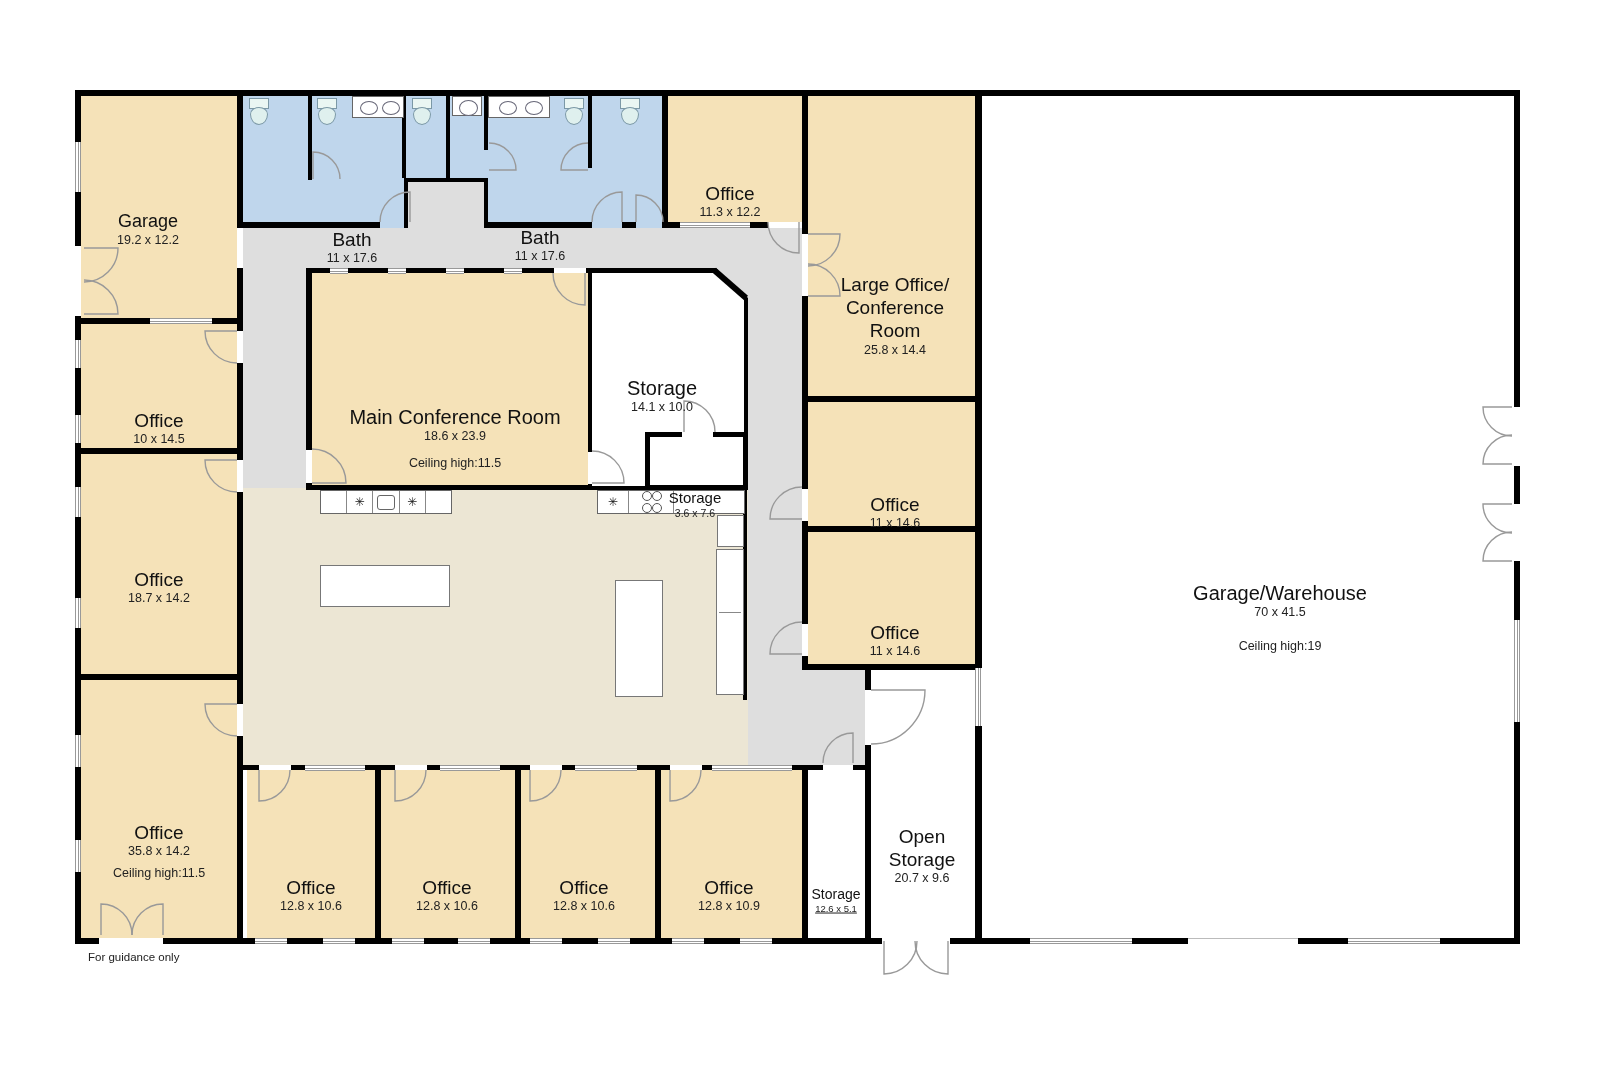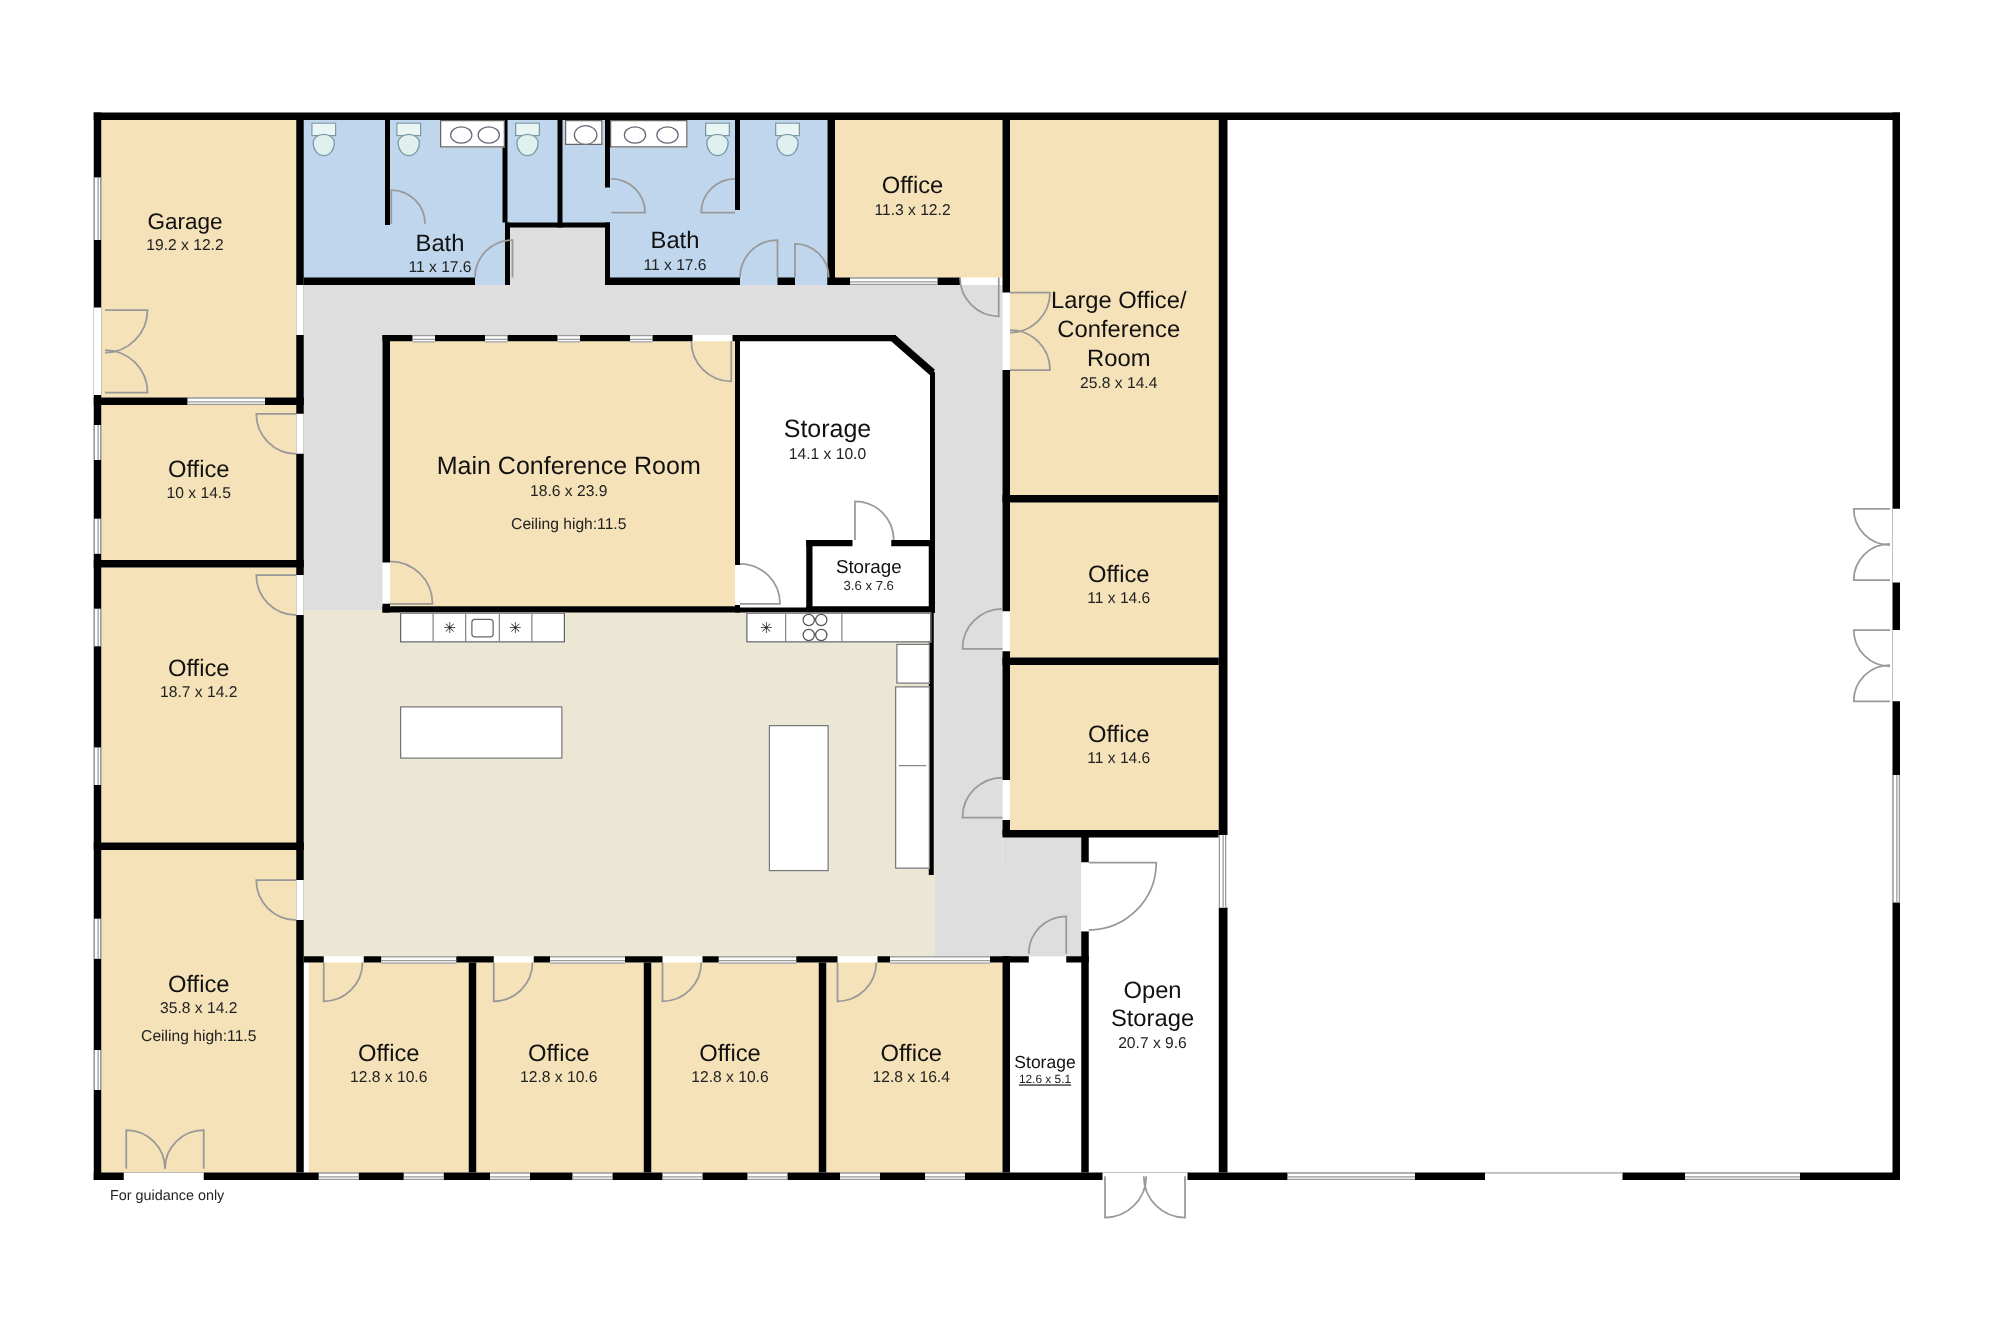--- a/index.html
+++ b/index.html
@@ -11,21 +11,21 @@
   .f-gray{background:var(--corridor-fill,#dedede);}
   .f-kitchen{background:var(--kitchen-fill,#ece6d4);}
   .f-white{background:var(--storage-fill,#ffffff);}
   .wall{position:absolute;background:var(--wall,#000);}
   .gap{position:absolute;background:#fff;}
   .gapline{position:absolute;background:#fff;border-top:1px solid #bbb;}
   .win{position:absolute;background:#fff;border-top:1px solid #999;border-bottom:1px solid #999;box-sizing:border-box;}
   .win:after{content:"";position:absolute;left:0;right:0;top:50%;height:1px;background:#999;}
   .winv{position:absolute;background:#fff;border-left:1px solid #999;border-right:1px solid #999;box-sizing:border-box;}
   .winv:after{content:"";position:absolute;top:0;bottom:0;left:50%;width:1px;background:#999;}
-  .lbl{position:absolute;transform:translate(-50%,-50%);text-align:center;white-space:nowrap;z-index:30;}
+  .lbl{position:absolute;transform:translate(-50%,-50%);text-align:center;white-space:nowrap;z-index:30;margin-top:44px;}
   .rname{font-size:19px;line-height:1.22;color:#111;}
   .rname.big{font-size:20px;}
   .rname.sm{font-size:15px;}
   .rname.xs{font-size:14px;}
   .rname.lobby{font-size:18px;}
   .rdim{font-size:12.5px;line-height:1.25;color:#222;}
   .rdim.sm{font-size:10.5px;}
   .rdim.xs{font-size:9.5px;text-decoration:underline;}
   .rceil{font-size:12.5px;margin-top:11px;color:#222;}
   .note{position:absolute;font-size:11.5px;color:#222;z-index:30;transform:translateY(-50%);}
@@ -340,26 +340,31 @@
   <div class="lbl" style="left:447px;top:851px;">
     <div class="rname">Office</div>
     <div class="rdim">12.8 x 10.6</div>
   </div>
   <div class="lbl" style="left:584px;top:851px;">
     <div class="rname">Office</div>
     <div class="rdim">12.8 x 10.6</div>
   </div>
   <div class="lbl" style="left:729px;top:851px;">
     <div class="rname">Office</div>
-    <div class="rdim">12.8 x 16.4</div>
+    <div class="rdim">12.8 x 10.9</div>
   </div>
   <div class="lbl" style="left:836px;top:856px;">
     <div class="rname xs">Storage</div>
     <div class="rdim xs">12.6 x 5.1</div>
   </div>
   <div class="lbl" style="left:922px;top:812px;">
     <div class="rname">Open</div>
     <div class="rname">Storage</div>
     <div class="rdim">20.7 x 9.6</div>
   </div>
+  <div class="lbl" style="left:1280px;top:573px;">
+    <div class="rname big">Garage/Warehouse</div>
+    <div class="rdim">70 x 41.5</div>
+    <div class="rceil" style="margin-top:18px;">Ceiling high:19</div>
+  </div>
   <div class="note" style="left:88px;top:957px;">For guidance only</div>
 
 </div>
 
 </body></html>

